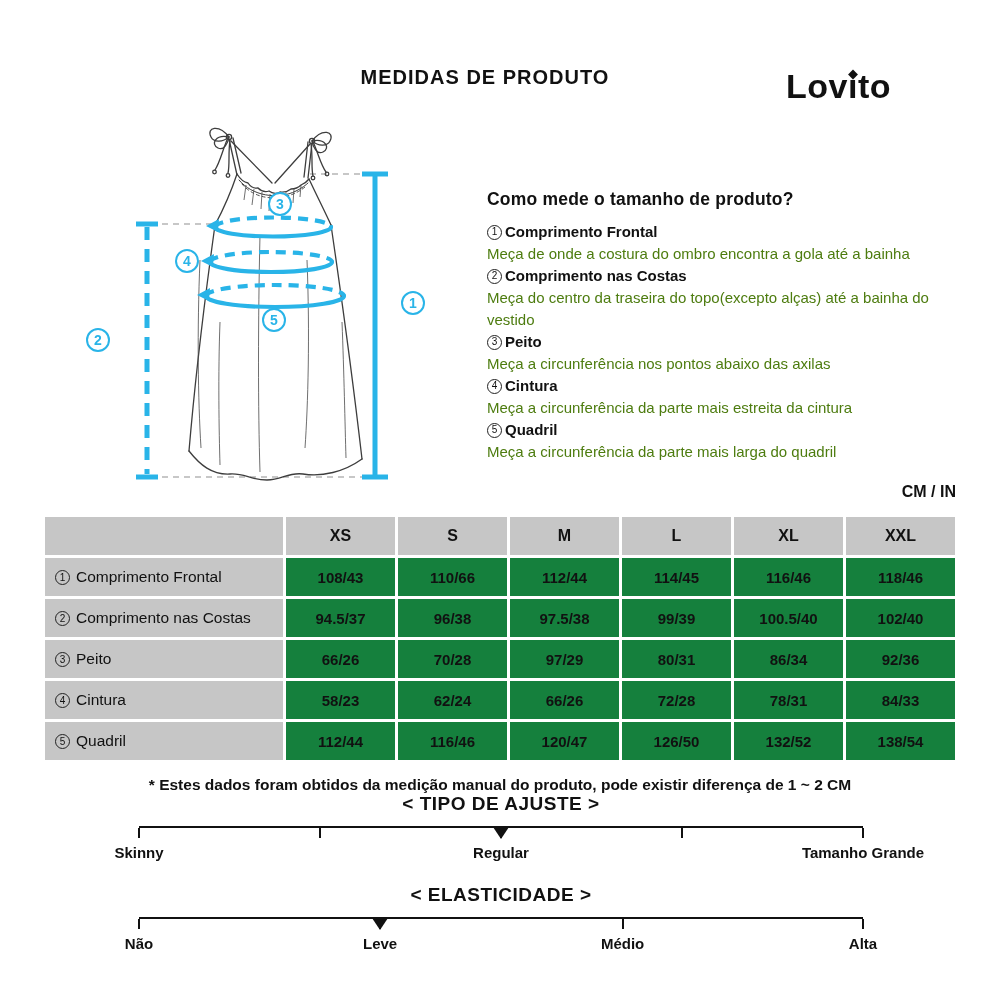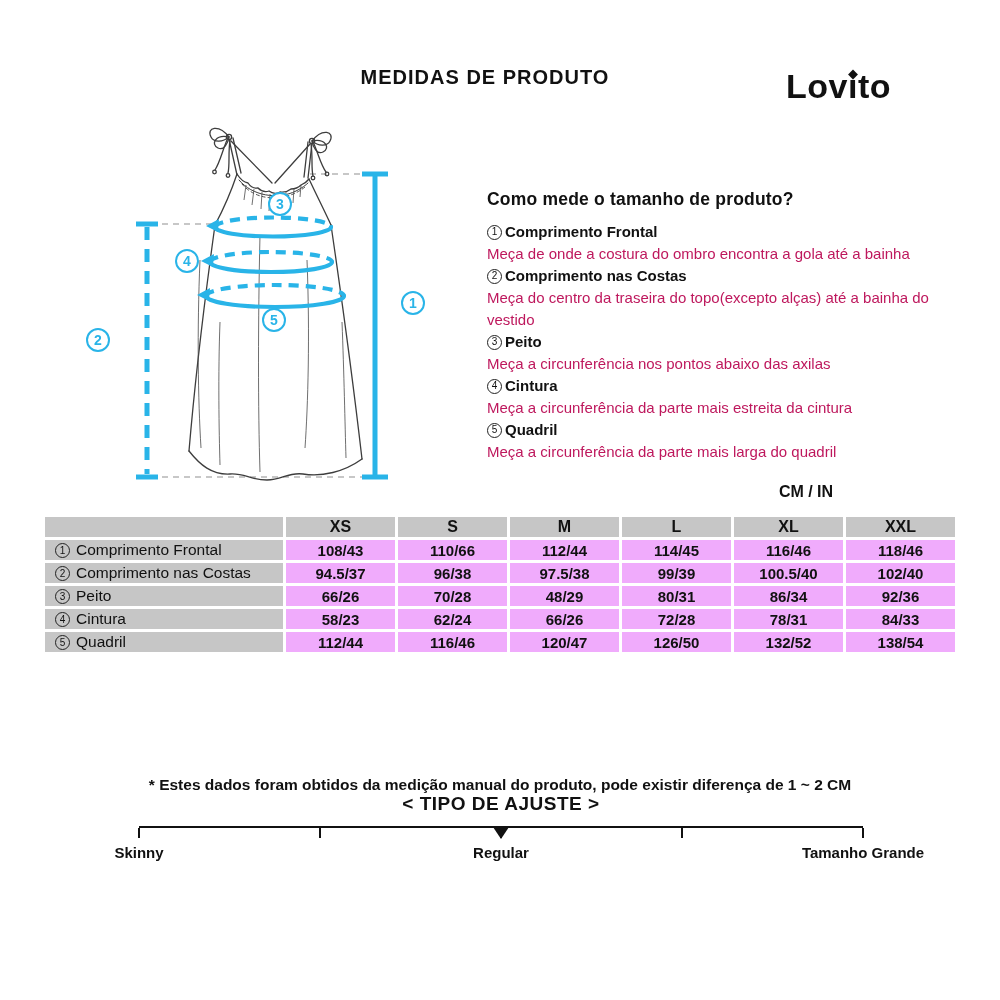--- a/index.html
+++ b/index.html
@@ -19,35 +19,35 @@
   .diagram{position:absolute;left:60px;top:110px;width:420px;height:380px;}
   .diagram svg{position:absolute;left:0;top:0;}
   .dmark{position:absolute;width:24px;height:24px;border:2px solid #29b4e8;border-radius:50%;
          background:#fff;color:#29b4e8;font-size:14px;font-weight:bold;
          display:flex;align-items:center;justify-content:center;box-sizing:border-box;}
 
   
   .howto{position:absolute;left:487px;top:162px;width:478px;margin-top:27px;}
   .howto-title{font-size:17.5px;font-weight:bold;letter-spacing:0.2px;margin-bottom:11px;}
   .item-head{display:flex;align-items:center;gap:3px;line-height:22px;font-size:15px;font-weight:bold;}
-  .item-desc{font-size:15px;line-height:22px;color:#be185d;}
+  .item-desc{font-size:15px;line-height:22px;color:#4d7c0f;}
   .cnum{display:inline-flex;flex:none;width:15px;height:15px;border:1.2px solid #222;border-radius:50%;
         align-items:center;justify-content:center;font-size:10px;font-weight:normal;box-sizing:border-box;}
 
   
-  .units{position:absolute;left:656px;top:483px;width:300px;text-align:center;
+  .units{position:absolute;left:656px;top:483px;width:300px;text-align:right;
          font-size:16px;font-weight:bold;}
   table.sizes{position:absolute;left:42px;top:514px;width:916px;border-collapse:separate;
          border-spacing:3px;table-layout:fixed;}
-  table.sizes th,table.sizes td{height:20px;padding:0;}
+  table.sizes th,table.sizes td{height:38px;padding:0;}
   table.sizes col.lab{width:238px;}
   .hcell{background:#c6c6c6;font-size:16px;font-weight:bold;text-align:center;}
   .lcell{background:#c6c6c6;font-size:15.5px;font-weight:normal;text-align:left;}
   .lcell .lwrap{display:flex;align-items:center;gap:6px;padding-left:10px;}
-  .vcell{background:#f0abfc;font-size:15px;font-weight:bold;text-align:center;}
+  .vcell{background:#15803d;font-size:15px;font-weight:bold;text-align:center;}
 
   
   .note{position:absolute;left:0;top:740px;width:1000px;text-align:center;
         font-size:15.5px;font-weight:bold;margin-top:36px;}
 
   
   .scale{position:absolute;left:139px;width:724px;}
   .scale-title{text-align:center;font-size:19px;font-weight:bold;letter-spacing:0.5px;}
   .scale-line{position:relative;margin-top:11px;border-top:2.5px solid #111;height:14px;}
   .tick{position:absolute;top:0;width:2px;height:10px;background:#111;transform:translateX(-50%);}
@@ -245,21 +245,21 @@
     </tr>
     <tr>
       <td class="lcell">
             <span class="lwrap">
               <span class="cnum">3</span>
               <span>Peito</span>
             </span>
           </td>
       <td class="vcell">66/26</td>
       <td class="vcell">70/28</td>
-      <td class="vcell">48/29</td>
+      <td class="vcell">97/29</td>
       <td class="vcell">80/31</td>
       <td class="vcell">86/34</td>
       <td class="vcell">92/36</td>
     </tr>
     <tr>
       <td class="lcell">
             <span class="lwrap">
               <span class="cnum">4</span>
               <span>Cintura</span>
             </span>
@@ -300,14 +300,30 @@
       <div class="tick" style="left:100%"></div>
       <div class="smarker" style="left:50%"></div>
     </div>
     <div class="scale-labels">
       <span style="left:0%">Skinny</span>
       <span style="left:50%">Regular</span>
       <span style="left:100%">Tamanho Grande</span>
     </div>
   </div>
 
+  <div class="scale" style="top:884px;">
+    <div class="scale-title">&lt; ELASTICIDADE &gt;</div>
+    <div class="scale-line">
+      <div class="tick" style="left:0%"></div>
+      <div class="tick" style="left:33.3%"></div>
+      <div class="tick" style="left:66.8%"></div>
+      <div class="tick" style="left:100%"></div>
+      <div class="smarker" style="left:33.3%"></div>
+    </div>
+    <div class="scale-labels">
+      <span style="left:0%">Não</span>
+      <span style="left:33.3%">Leve</span>
+      <span style="left:66.8%">Médio</span>
+      <span style="left:100%">Alta</span>
+    </div>
+  </div>
 
 </div>
 
 </body></html>

